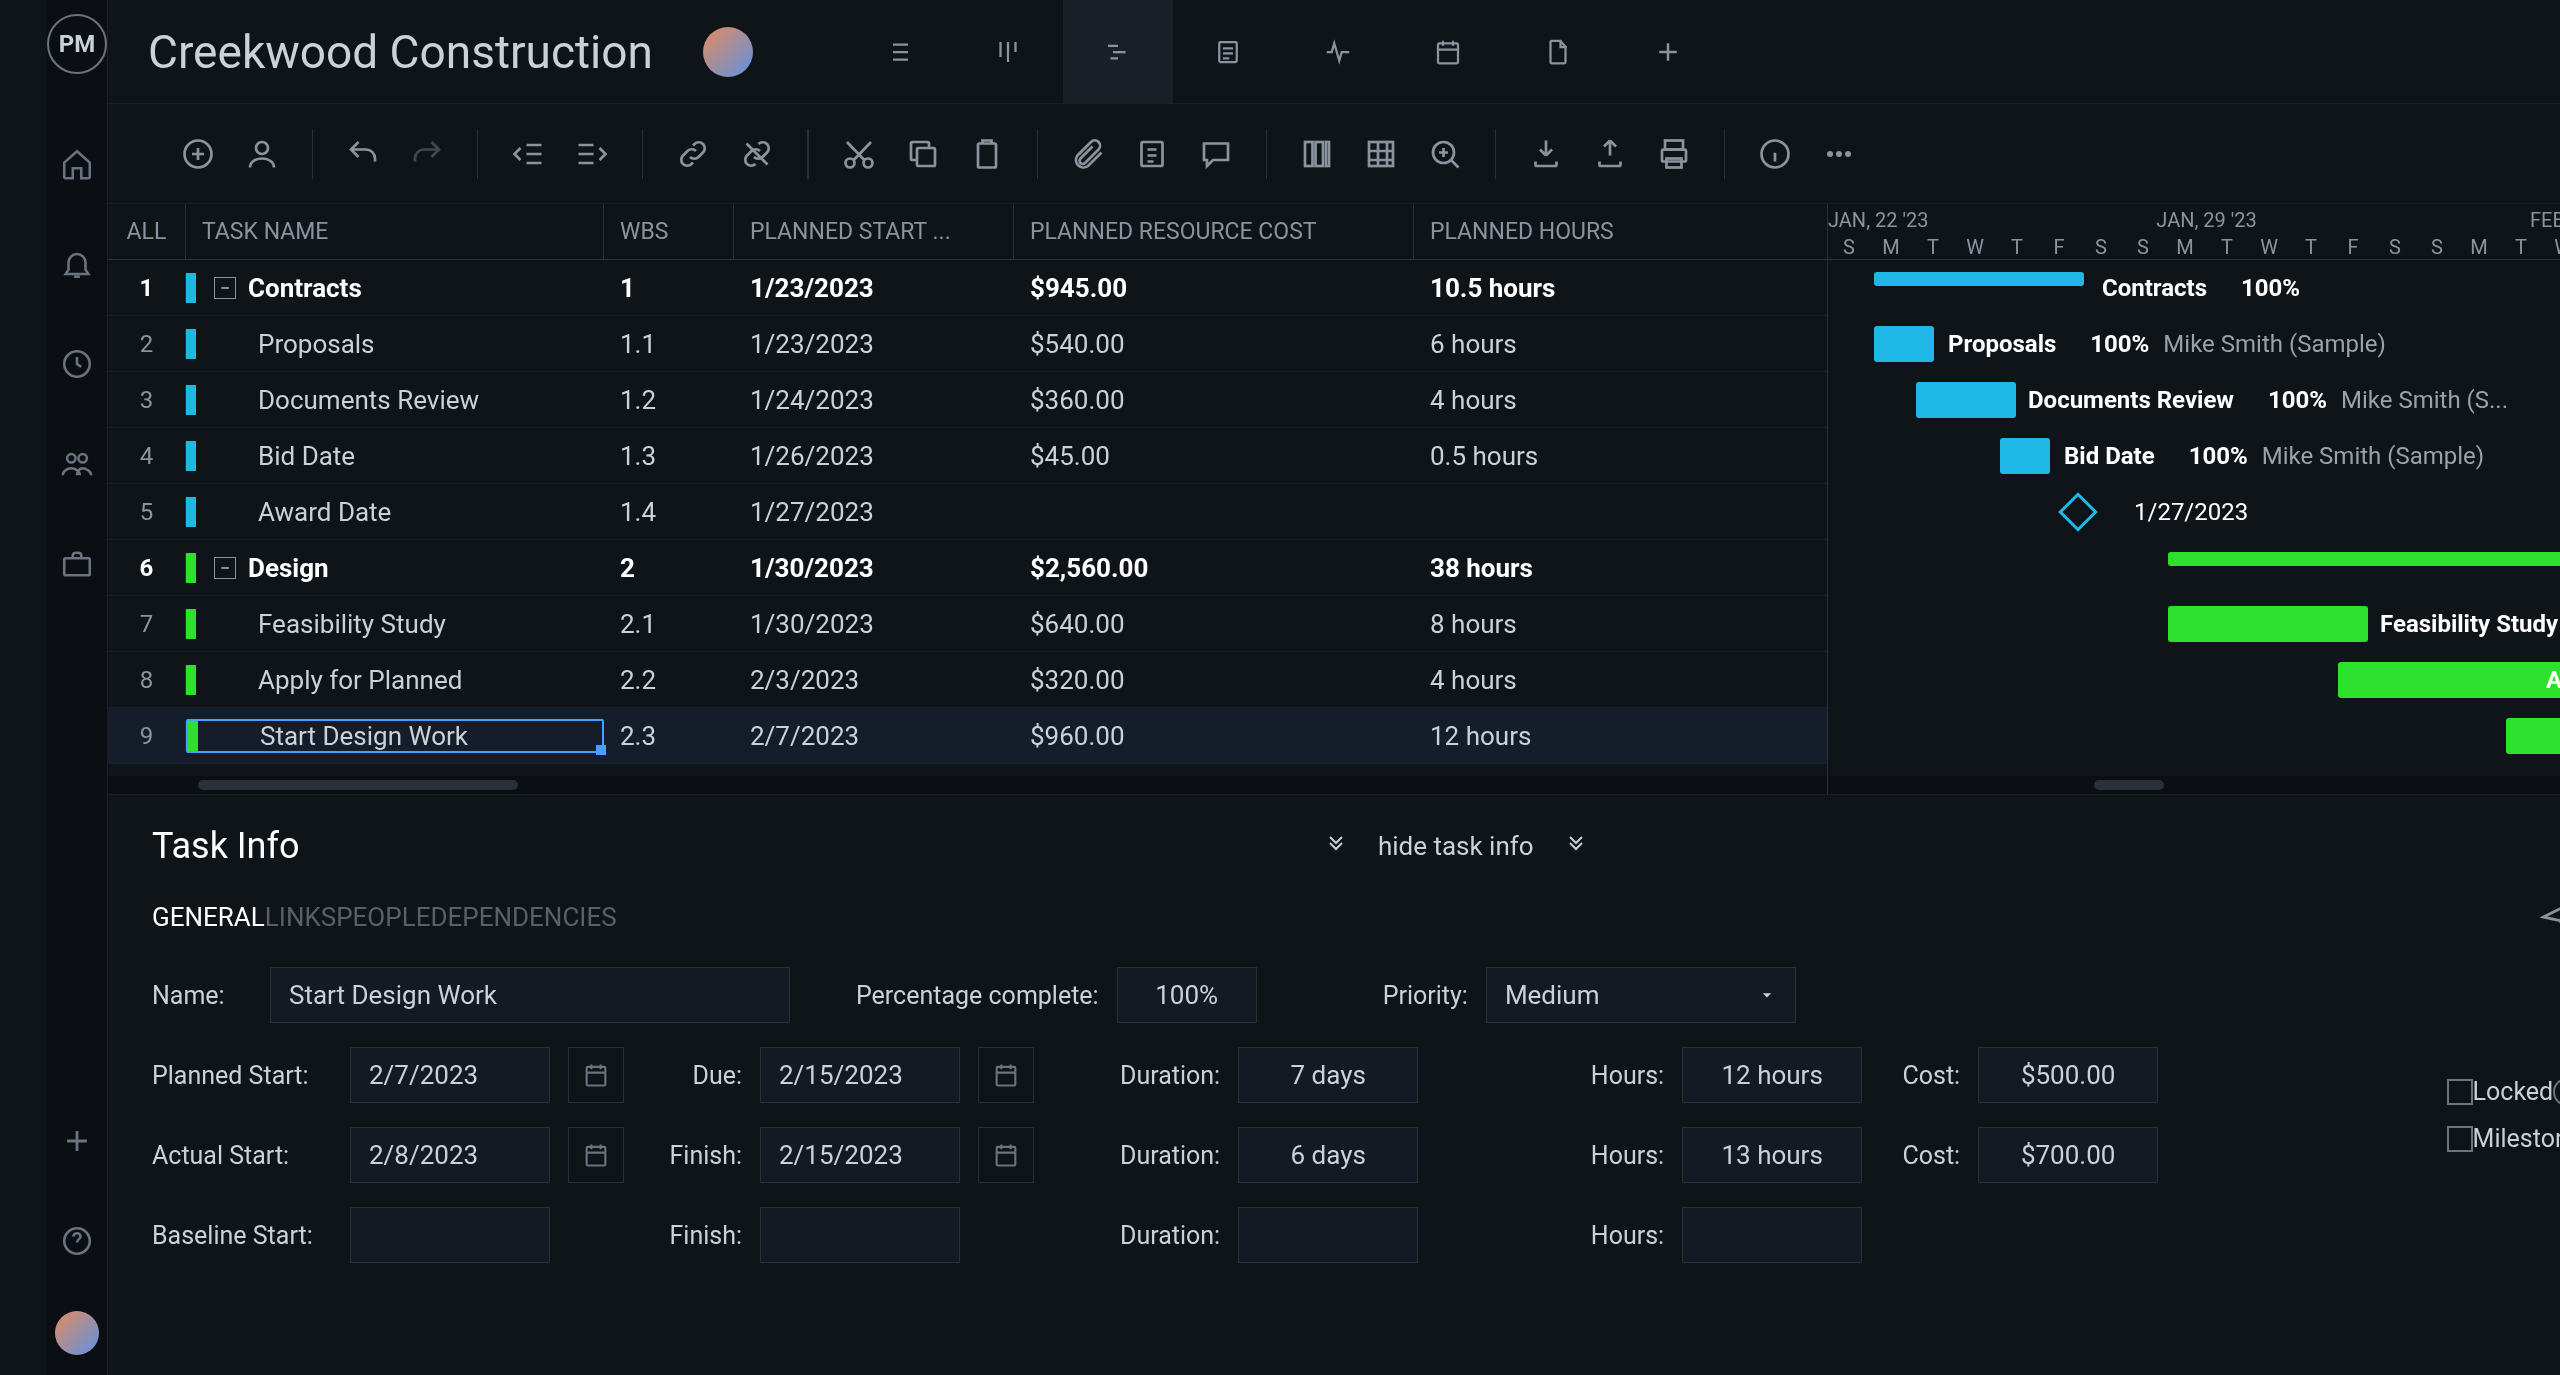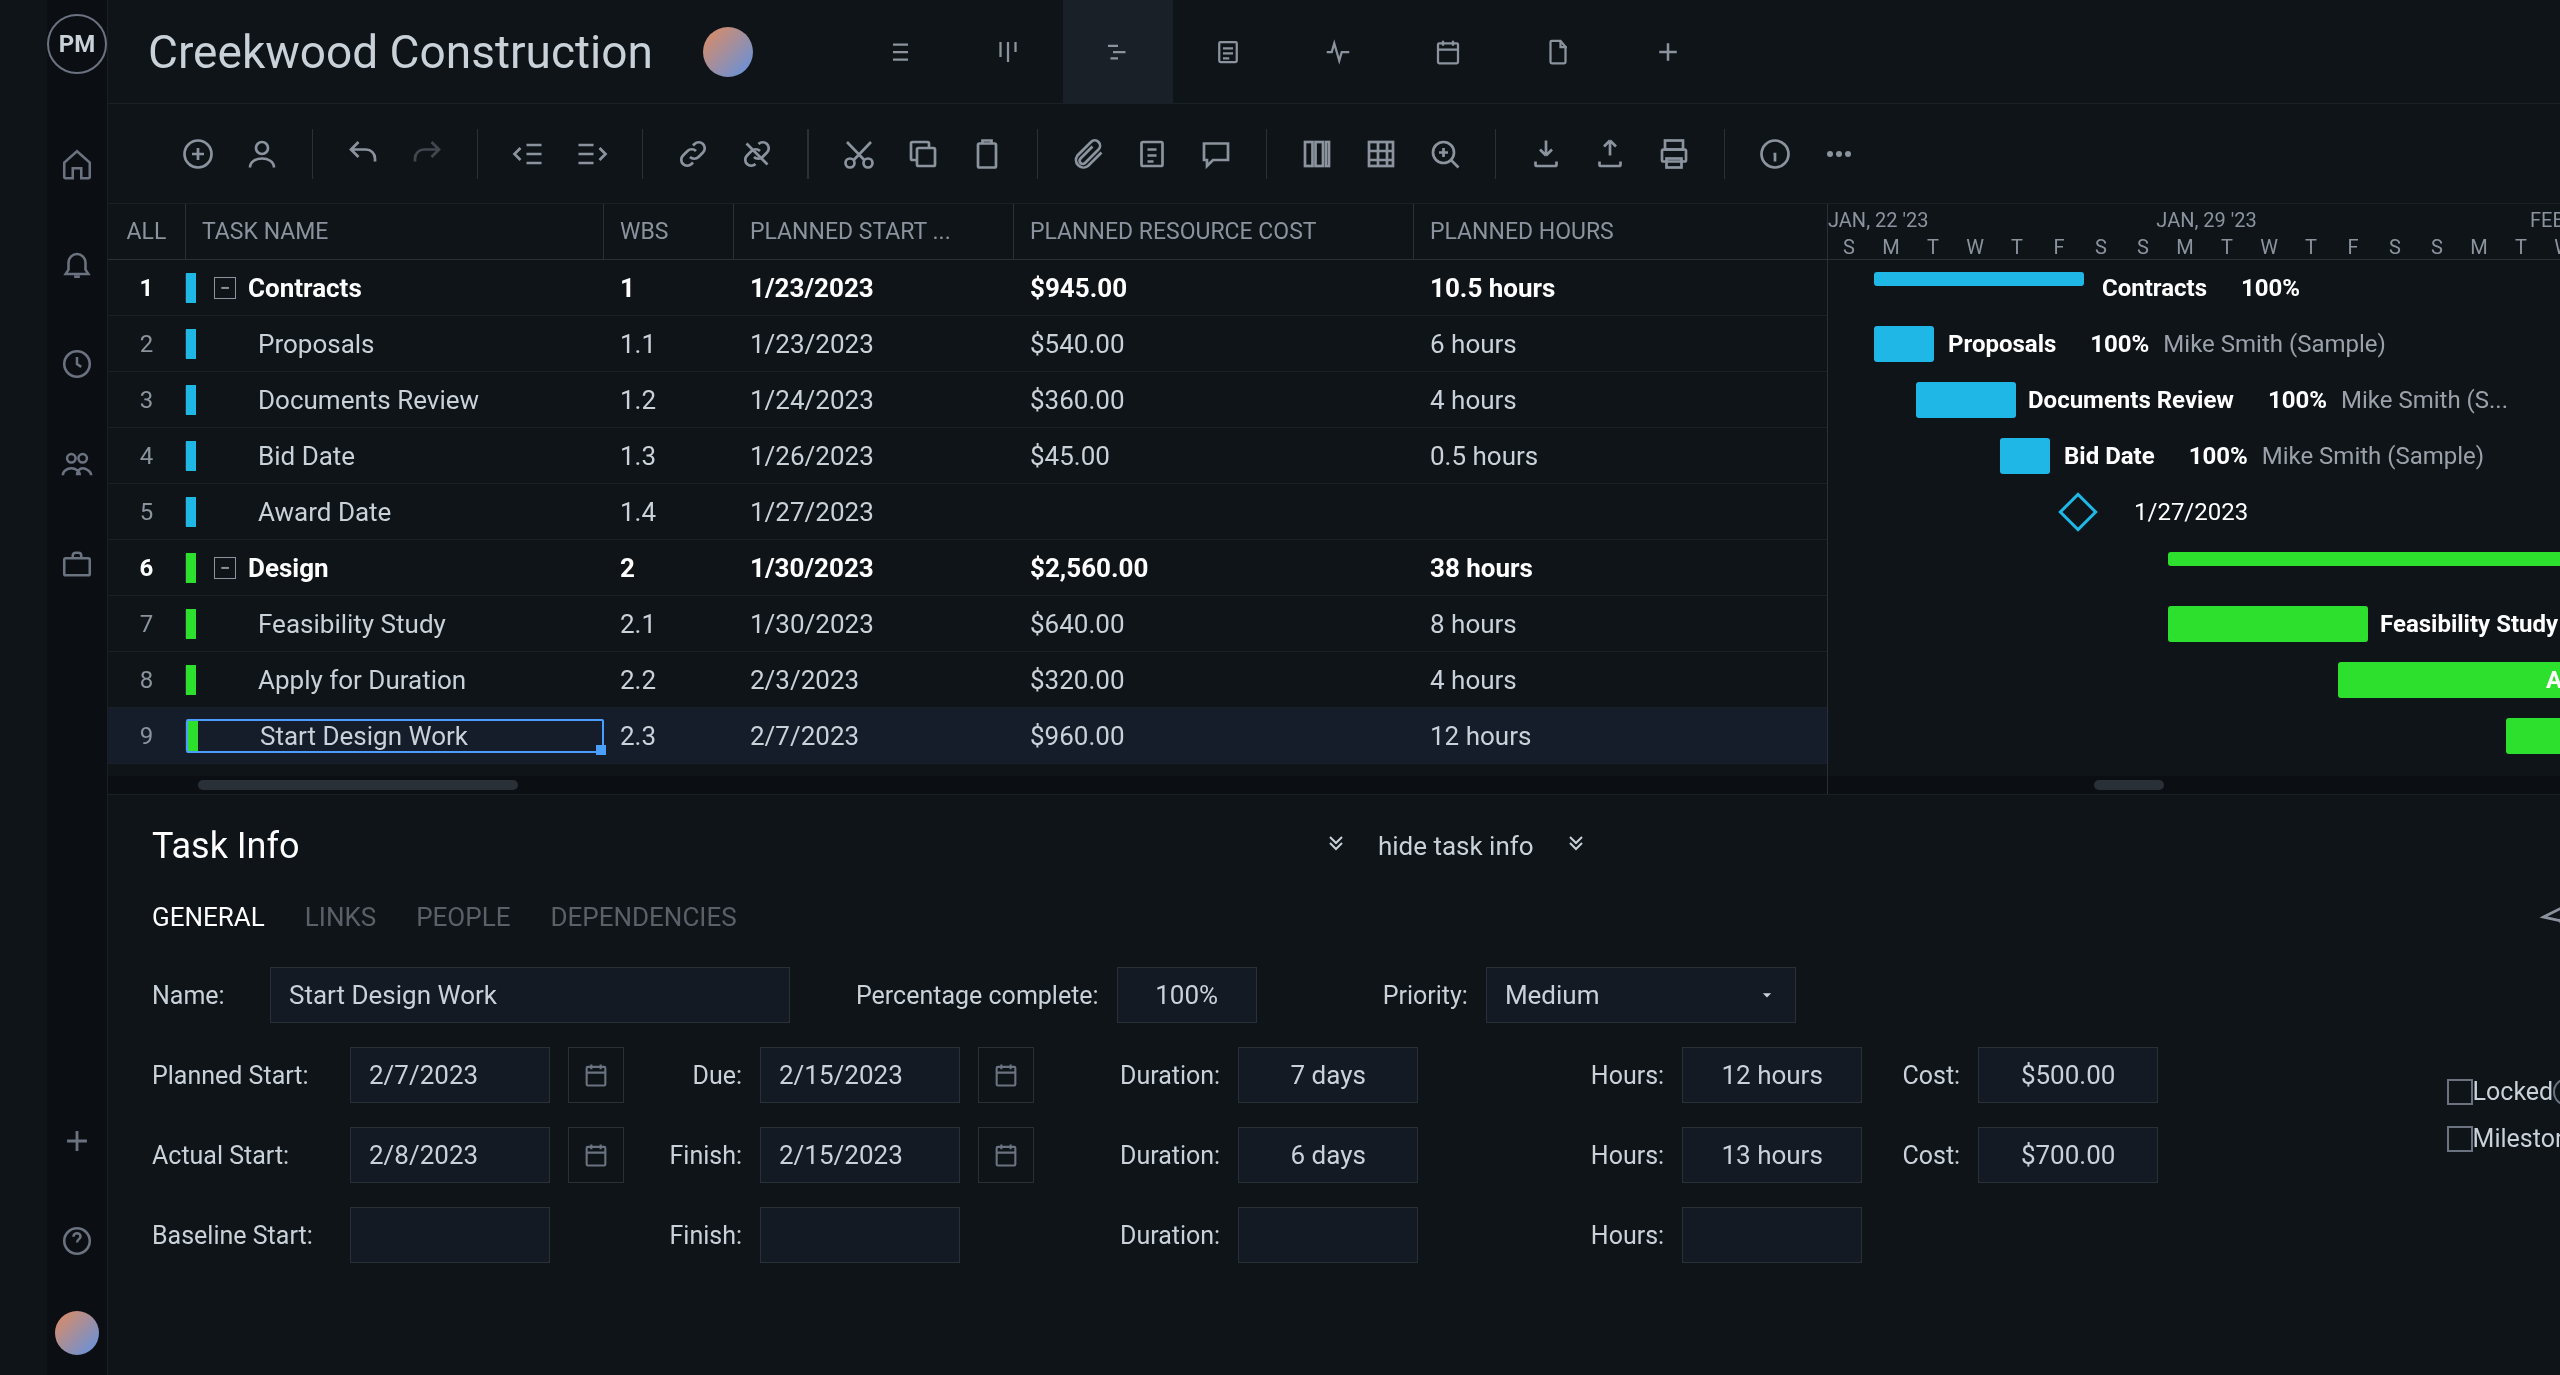--- a/index.html
+++ b/index.html
@@ -85,21 +85,21 @@
 .glabel .assignee { color: #9aa1aa; font-weight: 400; }
 .diamond { position: absolute; width: 28px; height: 28px; transform: rotate(45deg); border: 3px solid #1fb8e6; top: 14px; }
 
 .task-info { flex: 1; padding: 30px 44px; border-top: 1px solid #1a2028; display: flex; flex-direction: column; gap: 28px; }
 .ti-header { display: flex; align-items: center; gap: 30px; }
 .ti-title { font-size: 36px; color: #fff; }
 .ti-hide { margin: 0 auto; display: flex; align-items: center; gap: 30px; color: #c9d1d9; font-size: 26px; cursor: pointer; }
 .ti-hide svg { width: 24px; height: 24px; }
 .ti-send { margin-left:auto; width:44px; height:44px; color:#8b949e; cursor:pointer; }
 
-.ti-tabs { display: flex; gap: 40px; }
+.ti-tabs { display: flex; }
 .ti-tab { font-size: 26px; color: #5a6068; cursor: pointer; }
 .ti-tab.active { color: #fff; }
 
 .ti-form { display: flex; gap: 60px; align-items: center; }
 .ti-rows { display: flex; flex-direction: column; gap: 24px; }
 .ti-row { display: flex; align-items: center; gap: 18px; }
 .ti-label { font-size: 25px; color: #c9d1d9; min-width: 180px; text-align: left; }
 .ti-label.sm { min-width: 100px; }
 .ti-input { background: #141a24; border: 1px solid #2a3038; height: 56px; padding: 0 18px; font-size: 26px; color: #c9d1d9; }
 .ti-input.w-name { width: 520px; }
@@ -464,21 +464,21 @@
                 </div>
                 <div class="gc wbs">2.1</div>
                 <div class="gc start">1/30/2023</div>
                 <div class="gc cost">$640.00</div>
                 <div class="gc hours">8 hours</div>
               </div>
               <div class="grid-row">
                 <div class="gc rownum">8</div>
                 <div class="gc name indent-1">
                   <div class="row-stripe stripe-green"></div>
-                  <span>Apply for Duration</span>
+                  <span>Apply for Planned</span>
                 </div>
                 <div class="gc wbs">2.2</div>
                 <div class="gc start">2/3/2023</div>
                 <div class="gc cost">$320.00</div>
                 <div class="gc hours">4 hours</div>
               </div>
               <div class="grid-row selected">
                 <div class="gc rownum">9</div>
                 <div class="gc name indent-1">
                   <div class="row-stripe stripe-green"></div>

